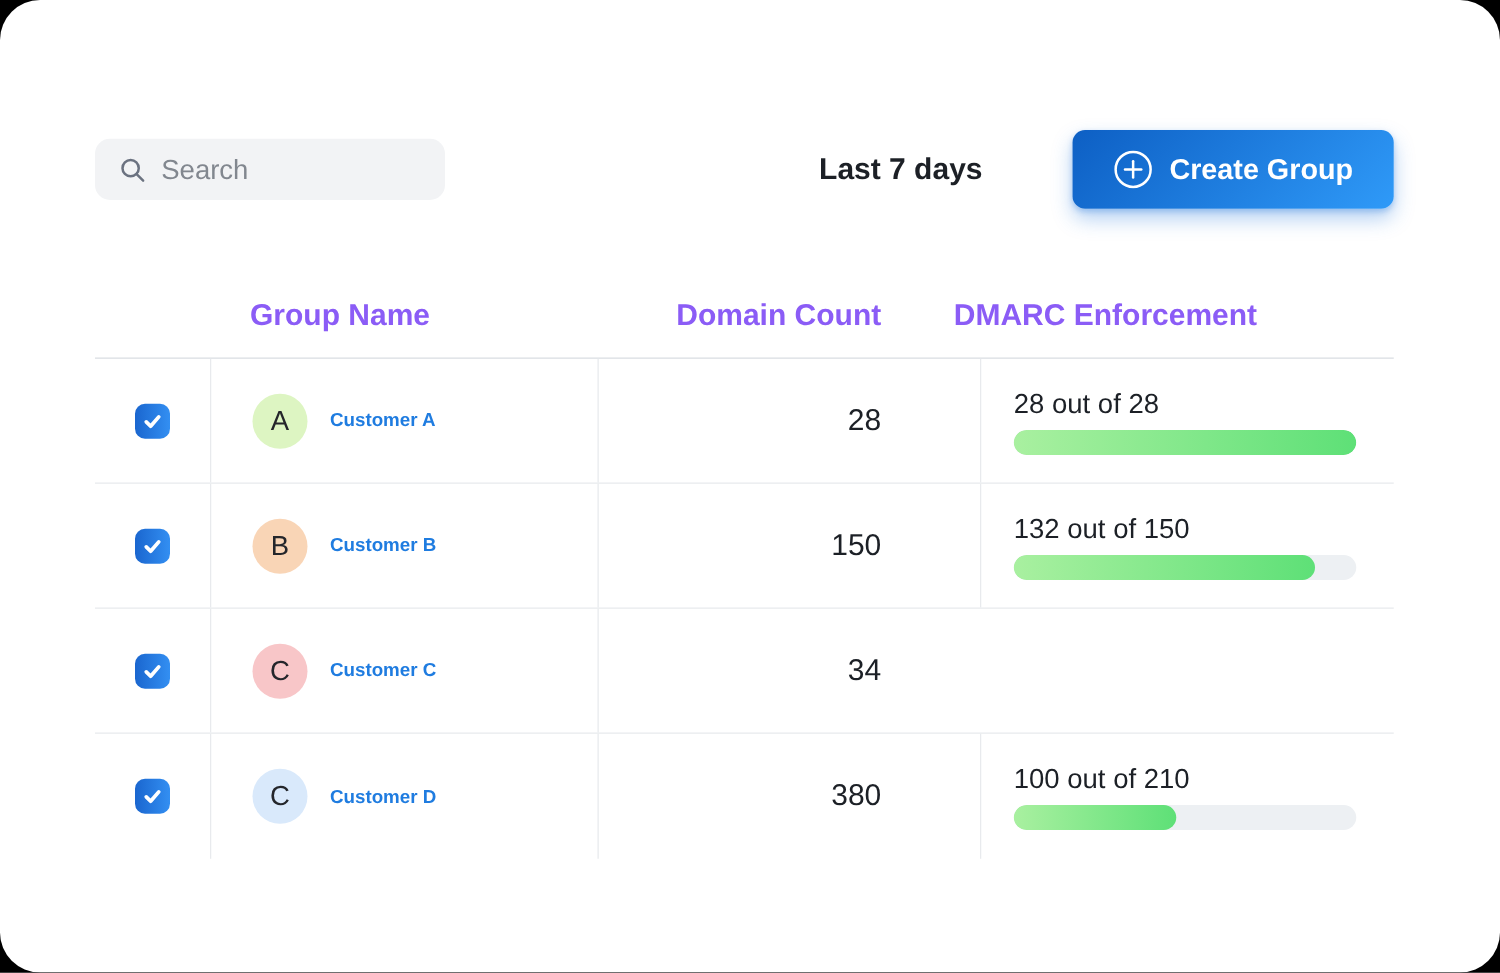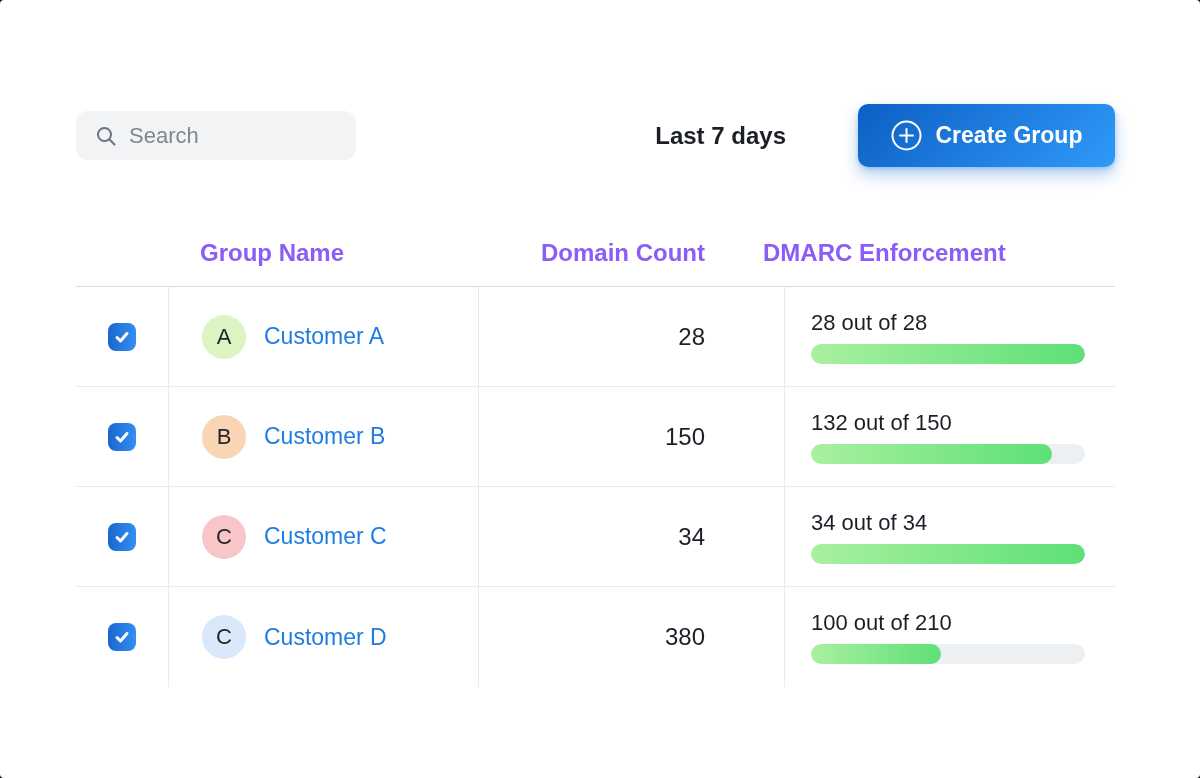--- a/index.html
+++ b/index.html
@@ -5,21 +5,21 @@
   * { margin: 0; padding: 0; box-sizing: border-box; }
   html, body { background: #000; }
   body {
     width: 1200px; height: 778px;
     font-family: "Liberation Sans", "DejaVu Sans", sans-serif;
   }
   .app {
     position: relative;
     width: 1200px; height: 778px;
     background: #ffffff;
-    border-radius: 4px;
+    border-radius: 32px;
     overflow: hidden;
   }
 
   
   .toolbar {
     position: absolute;
     left: 76px; right: 85px; top: 104px; height: 63px;
     display: flex; align-items: center;
   }
   .search-box {
@@ -97,21 +97,21 @@
     background: linear-gradient(90deg, #1a66cf 0%, #338ff2 100%);
     display: flex; align-items: center; justify-content: center;
     cursor: pointer;
   }
   .avatar {
     width: 44px; height: 44px; border-radius: 50%;
     display: flex; align-items: center; justify-content: center;
     font-size: 22px; color: #24262b;
   }
   .customer-link {
-    font-size: 23px; font-weight: 400;
+    font-size: 15px; font-weight: 700;
     color: #1f7ce0; text-decoration: none; cursor: pointer;
   }
   .dmarc-label { font-size: 22px; color: #1c2026; margin-bottom: 8px; }
   .progress-track {
     height: 20px; border-radius: 10px;
     background: #edf0f3;
     overflow: hidden;
   }
   .progress-fill {
     height: 100%; border-radius: 10px;
@@ -211,26 +211,20 @@
     </div>
     <div class="cell cell-name">
       <div class="avatar" style="background: rgb(248, 198, 200);">
         <span>C</span>
       </div>
       <a class="customer-link">Customer C</a>
     </div>
     <div class="cell cell-count">
       <span>34</span>
     </div>
-    <div class="cell cell-dmarc">
-      <div class="dmarc-label">34 out of 34</div>
-      <div class="progress-track">
-        <div class="progress-fill" style="width: 100%;"></div>
-      </div>
-    </div>
   </div>
 
   <div class="trow">
     <div class="cell cell-check">
       <div class="checkbox" role="checkbox" aria-checked="true">
         <svg width="16" height="16" viewBox="0 0 16 16" fill="none" stroke="#ffffff" stroke-width="3" stroke-linecap="round" stroke-linejoin="round">
           <polyline points="3,8.5 6.5,12 13,4.5"></polyline>
         </svg>
       </div>
     </div>

